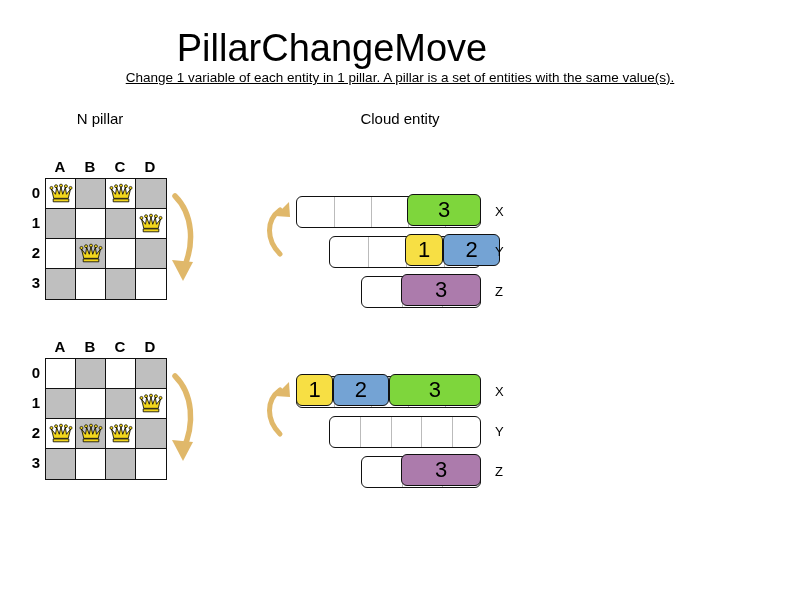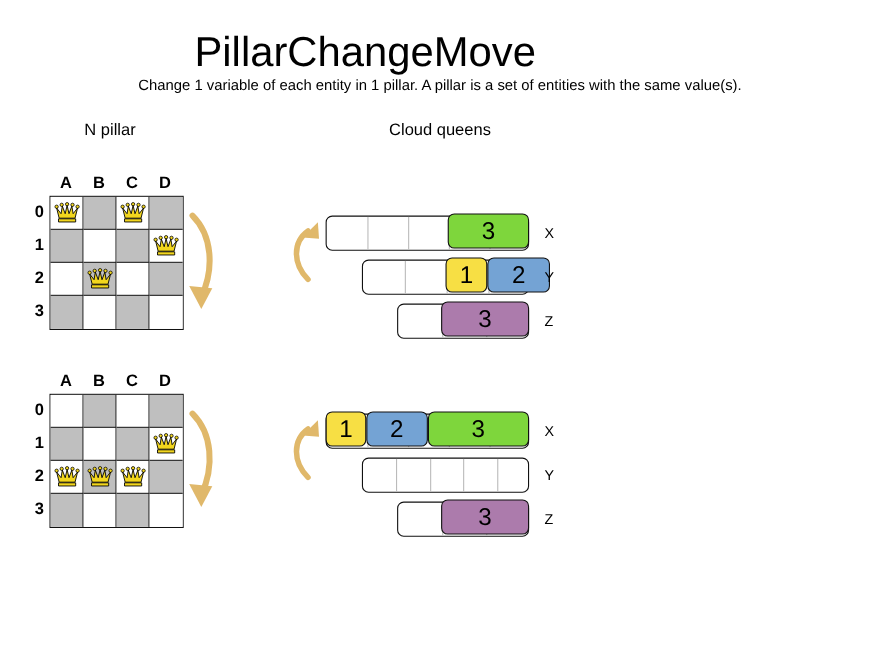--- a/index.html
+++ b/index.html
@@ -29,20 +29,21 @@
     line-height: 44px;
   }
   #subtitle {
     position: absolute;
     top: 69px;
     left: 0;
     width: 800px;
     text-align: center;
     font-size: 13.5px;
     line-height: 18px;
+    text-decoration: underline;
   }
 
   
   .section-heading {
     position: absolute;
     font-size: 15px;
     text-align: center;
     white-space: nowrap;
   }
   #heading-nqueens { top: 110px; left: 25px; width: 150px; }
@@ -180,21 +181,21 @@
     white-space: nowrap;
   }
 </style>
 </head>
 <body>
 
 <div id="title">PillarChangeMove</div>
 <div id="subtitle">Change 1 variable of each entity in 1 pillar. A pillar is a set of entities with the same value(s).</div>
 
 <div id="heading-nqueens" class="section-heading">N pillar</div>
-<div id="heading-cloud" class="section-heading">Cloud queens</div>
+<div id="heading-cloud" class="section-heading">Cloud entity</div>
 
 <div class="board-block" id="board-block-top">
   <div class="board-grid">
     <div class="col-labels">
         <div class="col-label" style="left: 0px;">A</div>
         <div class="col-label" style="left: 30px;">B</div>
         <div class="col-label" style="left: 60px;">C</div>
         <div class="col-label" style="left: 90px;">D</div>
       </div>
     <div class="row-labels">

